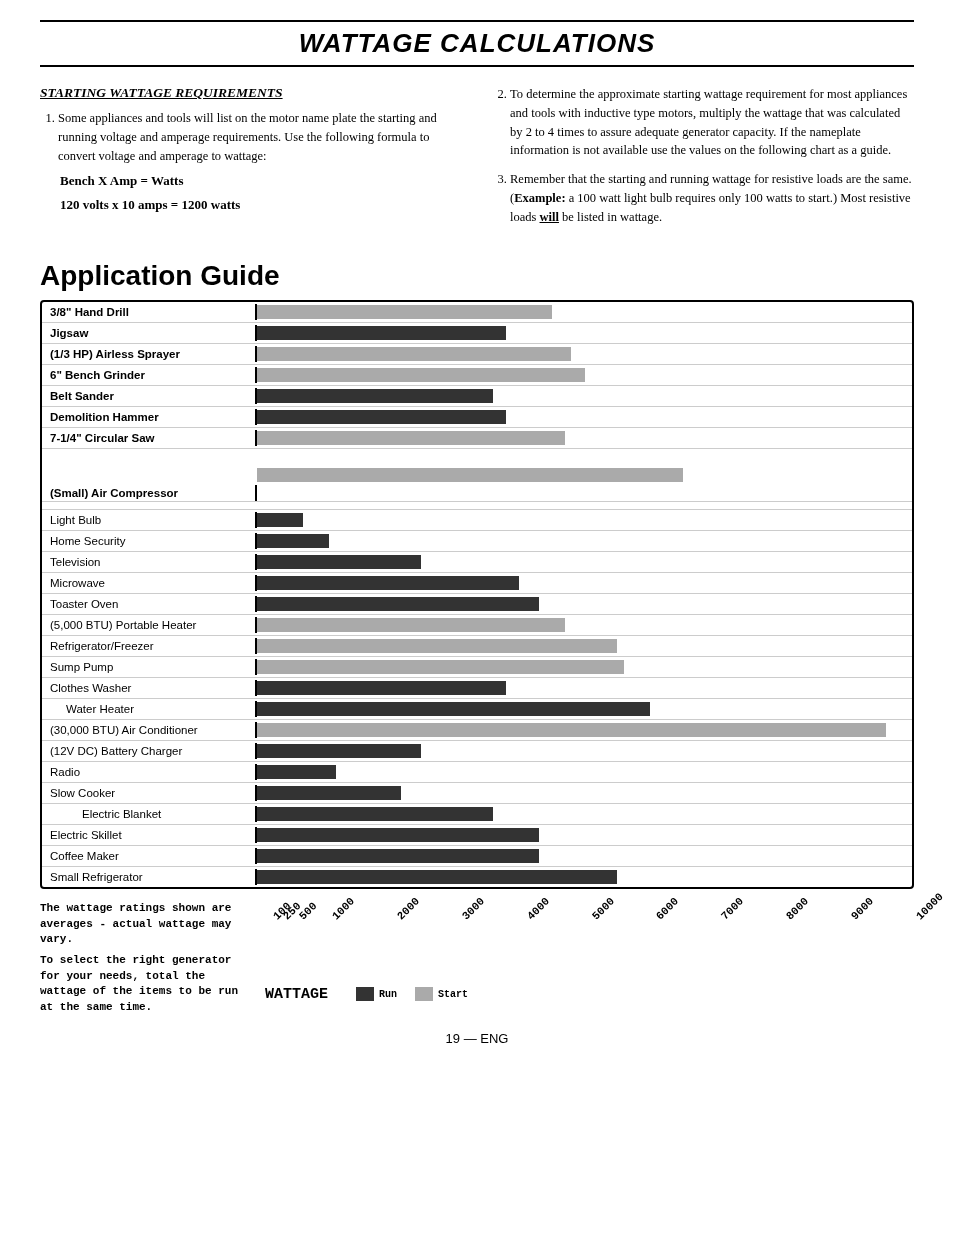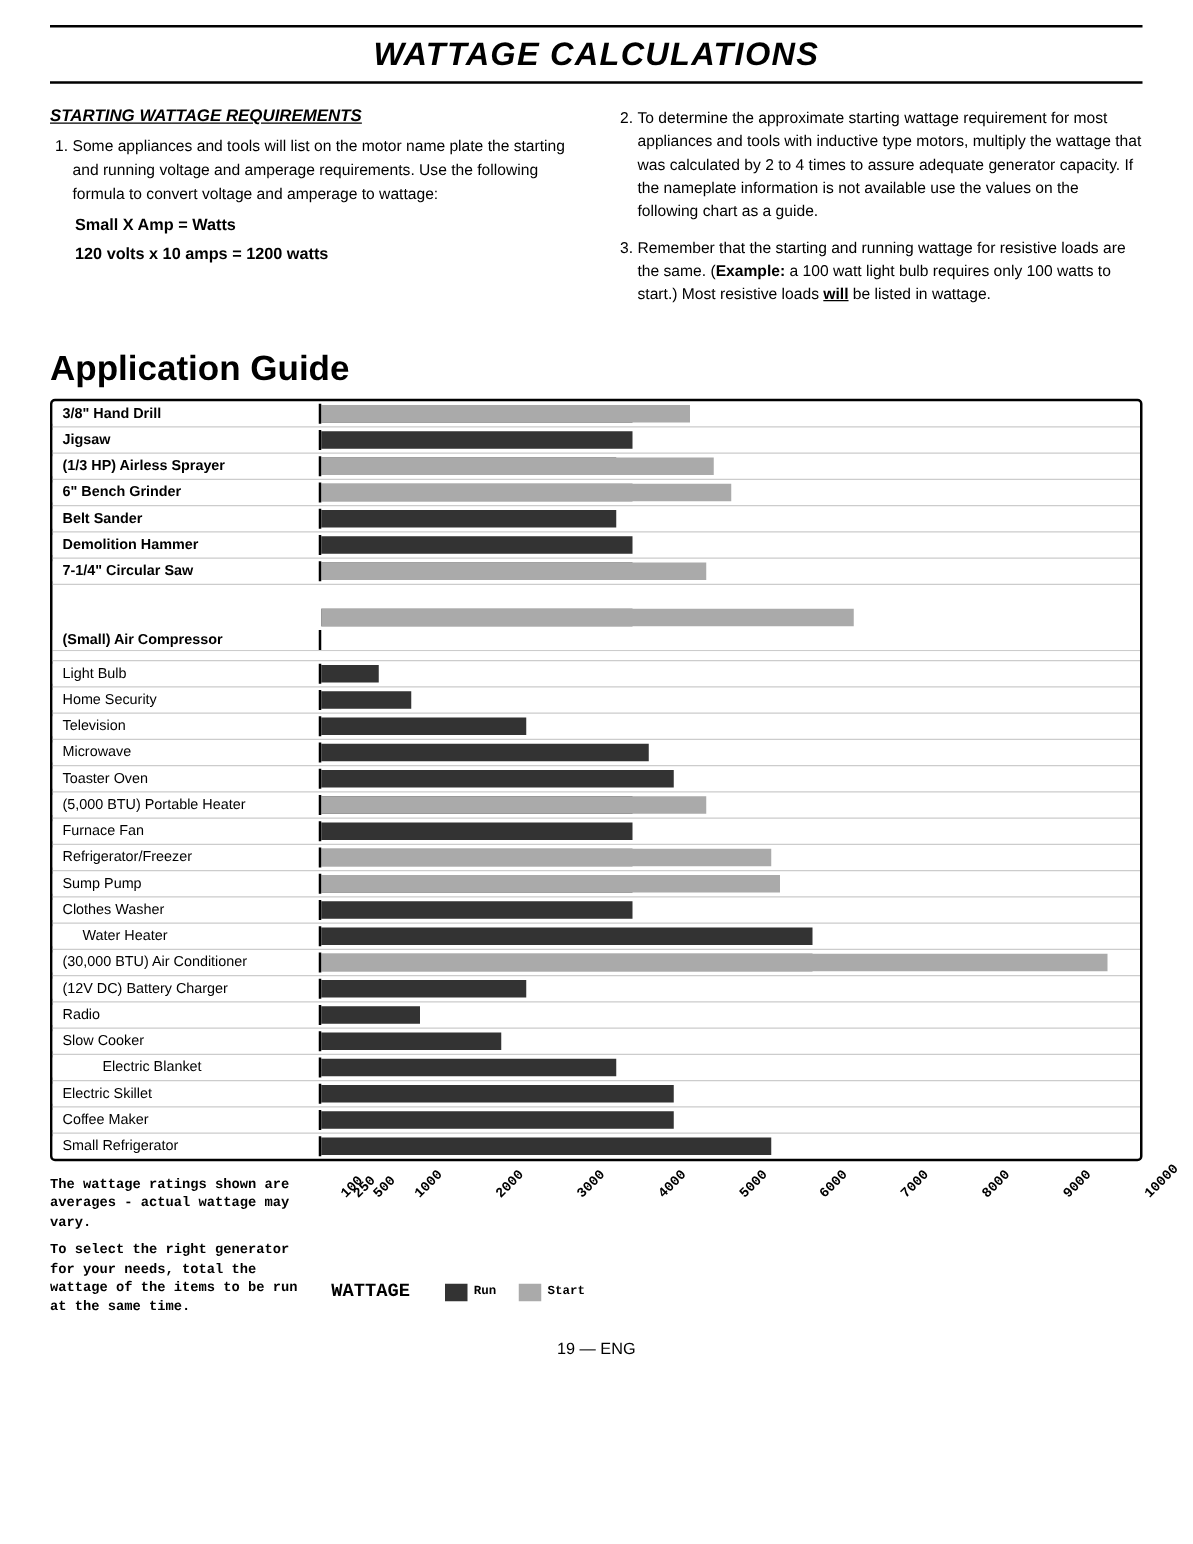--- a/index.html
+++ b/index.html
@@ -20,20 +20,21 @@
       border-top: 2px solid #000;
       border-bottom: 2px solid #000;
       padding: 6px 0;
       margin-bottom: 18px;
       letter-spacing: 1px;
     }
     .two-col {
       display: flex;
       gap: 30px;
       margin-bottom: 24px;
+      font-family: Liberation Serif, serif;
     }
     .col-left { flex: 1; }
     .col-right { flex: 1; font-size: 12.5px; line-height: 1.5; }
     .section-title {
       font-size: 13.5px;
       font-weight: bold;
       font-style: italic;
       text-decoration: underline;
       margin-bottom: 8px;
     }
@@ -162,21 +163,21 @@
 <body>
 
 <div class="page-title">WATTAGE CALCULATIONS</div>
 
 <div class="two-col">
   <div class="col-left">
     <div class="section-title">STARTING WATTAGE REQUIREMENTS</div>
     <ol>
       <li>Some appliances and tools will list on the motor name plate the starting and running voltage and amperage requirements. Use the following formula to convert voltage and amperage to wattage:</li>
     </ol>
-    <div class="formula">Small X Amp = Watts</div>
+    <div class="formula">Bench X Amp = Watts</div>
     <div class="formula">120 volts x 10 amps = 1200 watts</div>
   </div>
   <div class="col-right">
     <ol start="2">
       <li>To determine the approximate starting wattage requirement for most appliances and tools with inductive type motors, multiply the wattage that was calculated by 2 to 4 times to assure adequate generator capacity. If the nameplate information is not available use the values on the following chart as a guide.</li>
       <li>
         Remember that the starting and running wattage for resistive loads are the same. (<strong>Example:</strong> a 100 watt light bulb requires only 100 watts to start.)  Most resistive loads <u><strong>will</strong></u> be listed in wattage.
       </li>
     </ol>
   </div>
@@ -268,26 +269,20 @@
       <div class="chart-label" style="font-weight: normal;">Toaster Oven</div>
       <div class="chart-bar-area" style="position: relative; height: 20px;">
         <div class="bar-run" style="width: 43%; left: 0px; top: 50%; transform: translateY(-50%);"></div>
       </div>
     </div>
     <div class="chart-row">
       <div class="chart-label" style="font-weight: normal;">(5,000 BTU) Portable Heater</div>
       <div class="chart-bar-area" style="position: relative; height: 20px;">
         <div class="bar-run" style="width: 38%; left: 0px; top: 50%; transform: translateY(-50%);"></div>
         <div class="bar-start" style="width: 47%; left: 0px; top: 50%; transform: translateY(-50%); z-index: 0;"></div>
-      </div>
-    </div>
-    <div class="chart-row">
-      <div class="chart-label" style="font-weight: normal;">Furnace Fan</div>
-      <div class="chart-bar-area" style="position: relative; height: 20px;">
-        <div class="bar-run" style="width: 38%; left: 0px; top: 50%; transform: translateY(-50%);"></div>
       </div>
     </div>
     <div class="chart-row">
       <div class="chart-label" style="font-weight: normal;">Refrigerator/Freezer</div>
       <div class="chart-bar-area" style="position: relative; height: 20px;">
         <div class="bar-run" style="width: 38%; left: 0px; top: 50%; transform: translateY(-50%);"></div>
         <div class="bar-start" style="width: 55%; left: 0px; top: 50%; transform: translateY(-50%); z-index: 0;"></div>
       </div>
     </div>
     <div class="chart-row">

